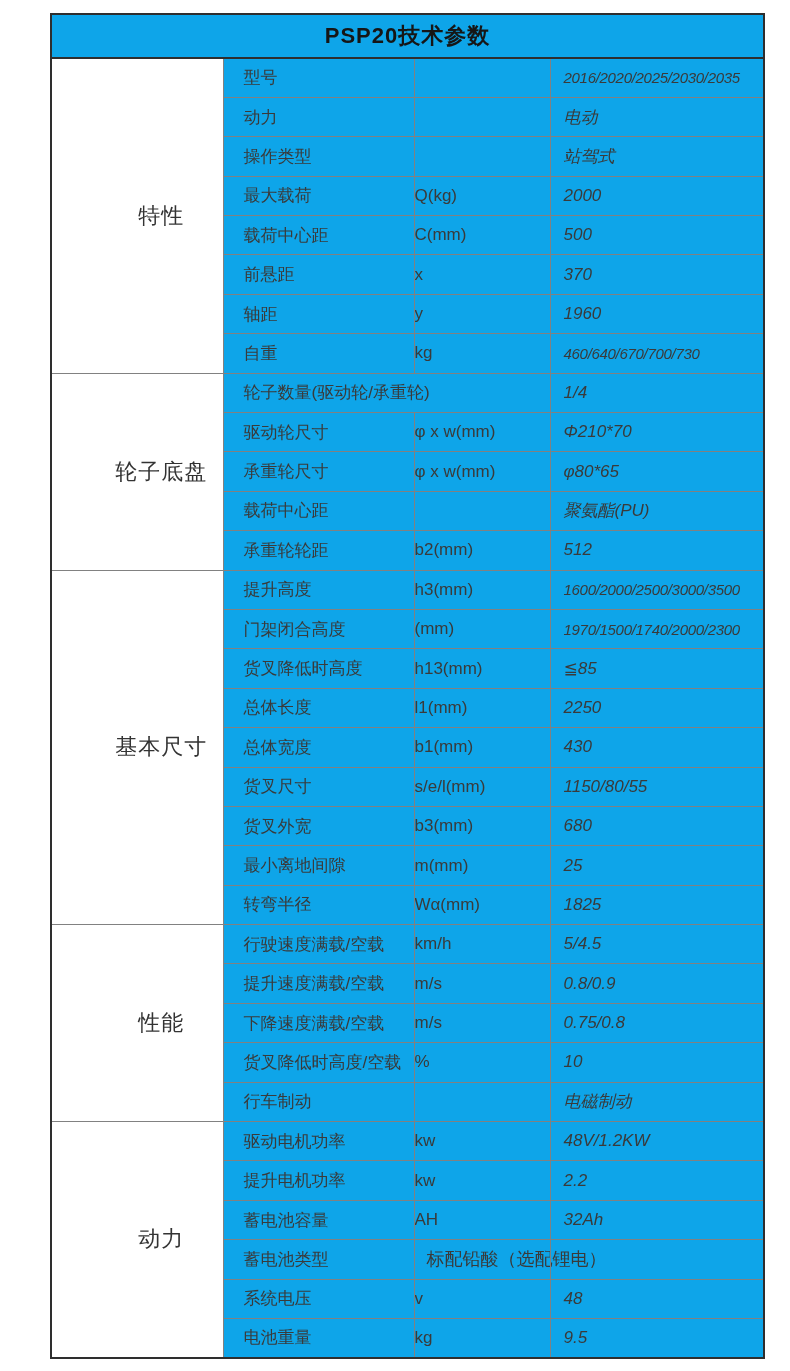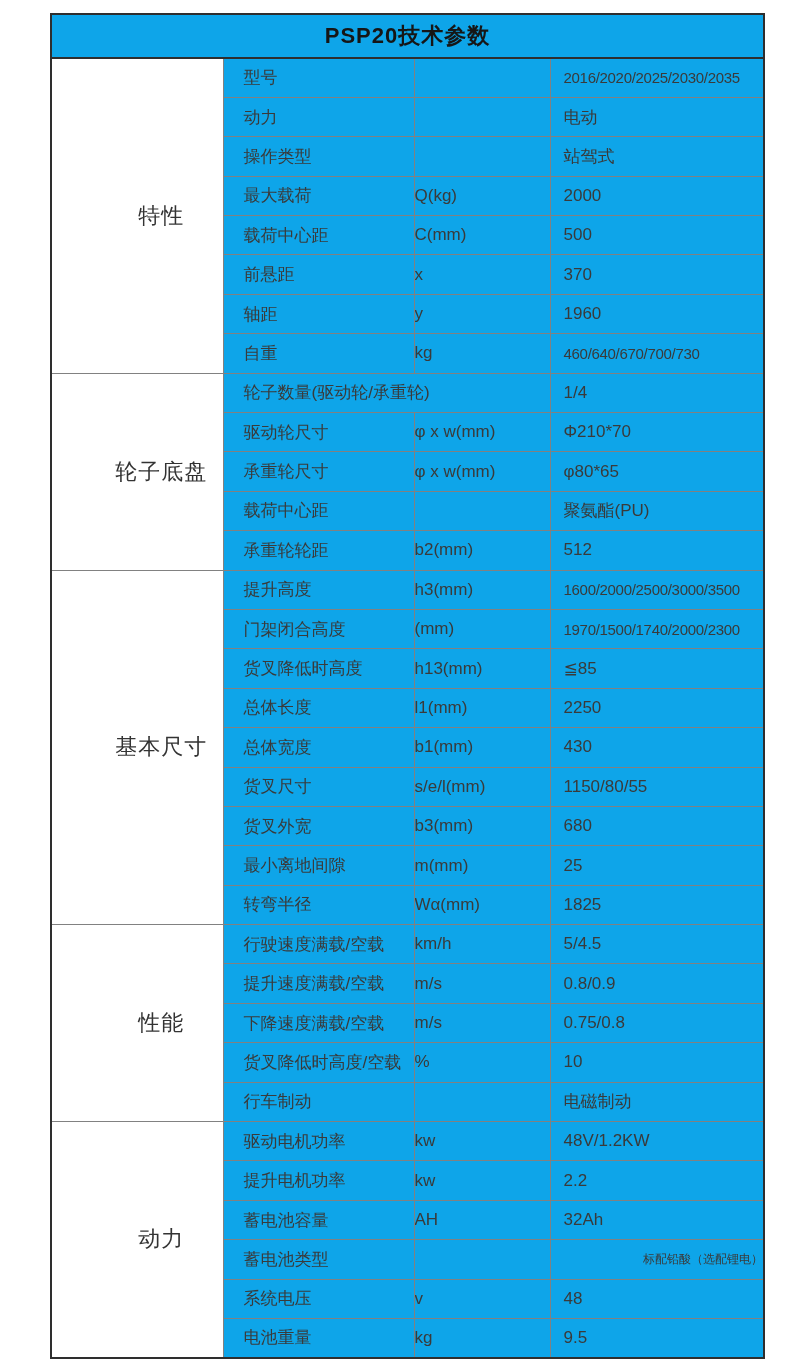--- a/index.html
+++ b/index.html
@@ -69,29 +69,30 @@
   td.unit-cell {
     font-size: 17px;
     text-align: left;
     white-space: nowrap;
   }
   td.value-cell {
     font-size: 17px;
     text-align: left;
     padding-left: 13px;
     white-space: nowrap;
+    font-style: italic;
   }
   td.value-cell.small {
     font-size: 15px;
     letter-spacing: -0.3px;
   }
   td.merged-unit {
-    font-size: 12px;
-    text-align: right;
-    padding-left: 26px;
+    font-size: 18px;
+    text-align: left;
+    padding-left: 12px;
     position: relative;
     white-space: nowrap;
   }
   
   td.merged-unit::after {
     content: "";
     position: absolute;
     left: 135px;
     top: 0;
     bottom: 0;

